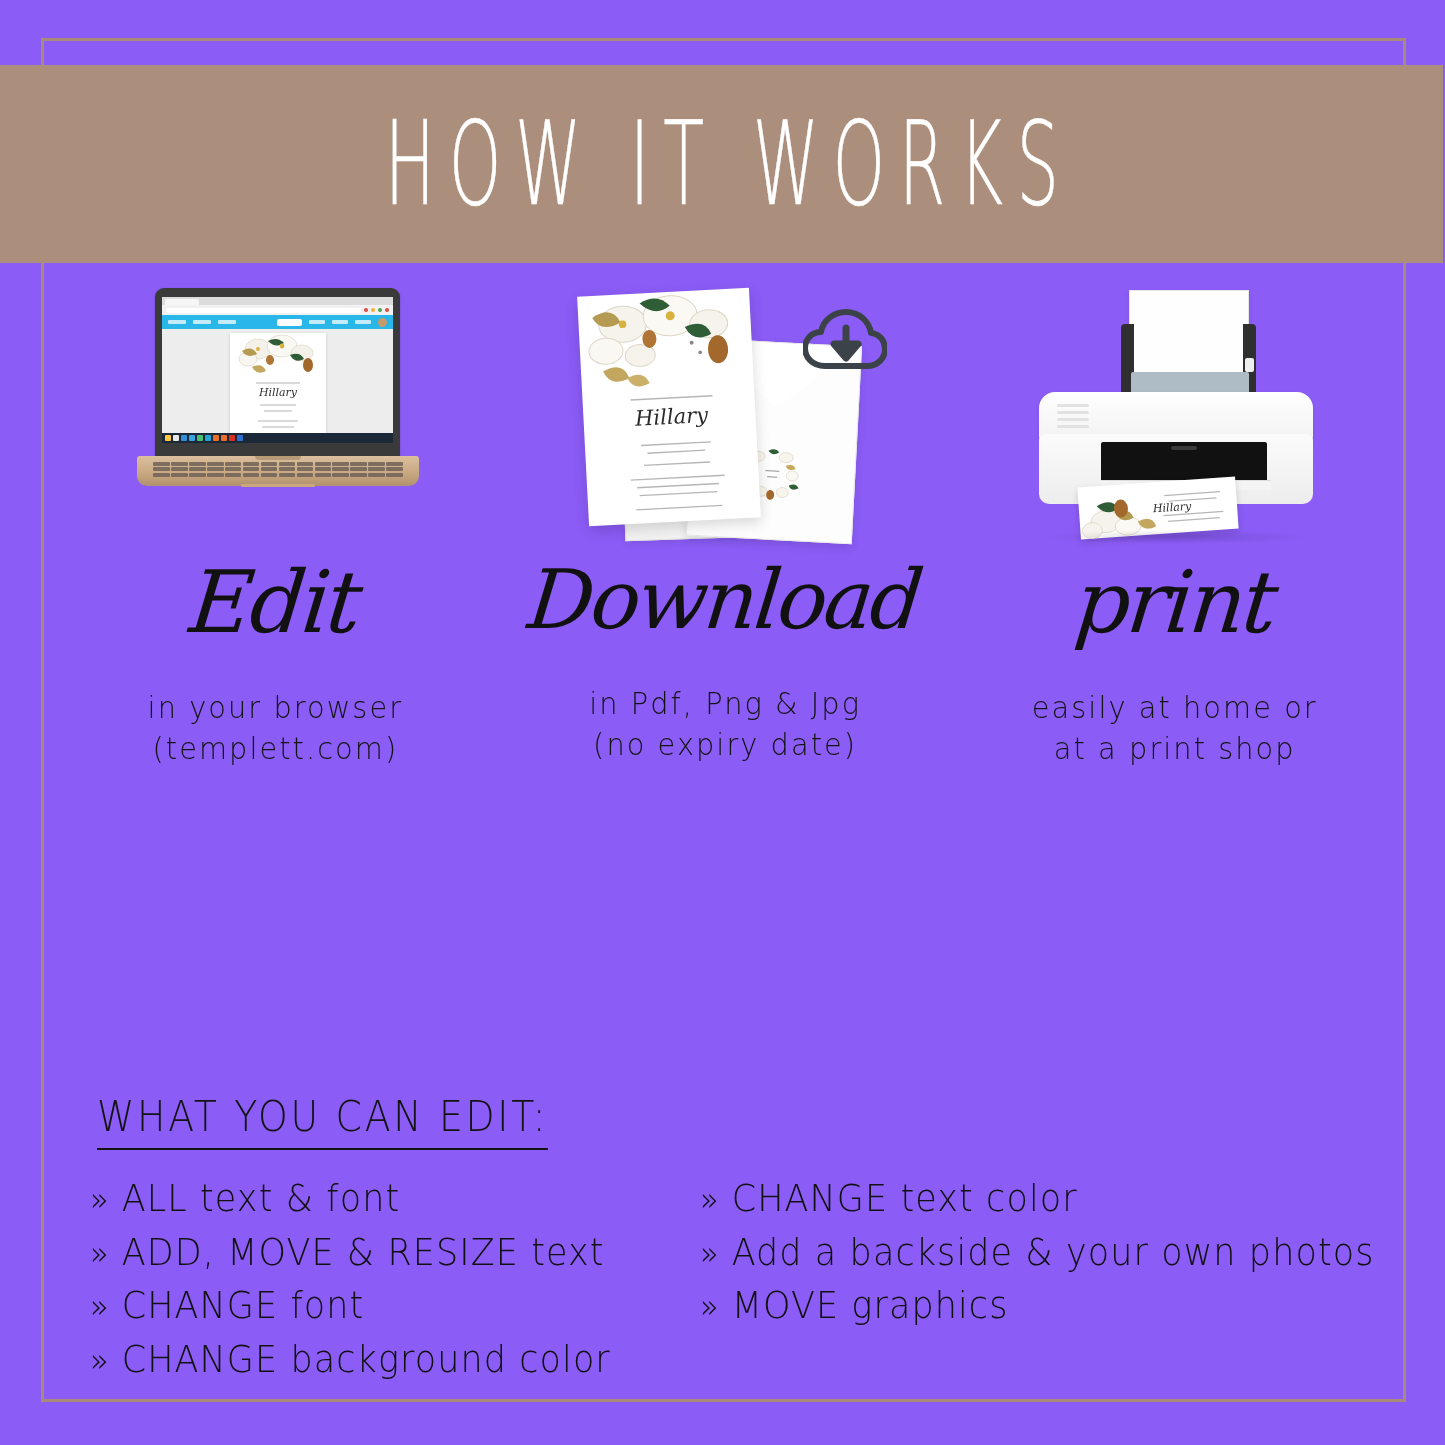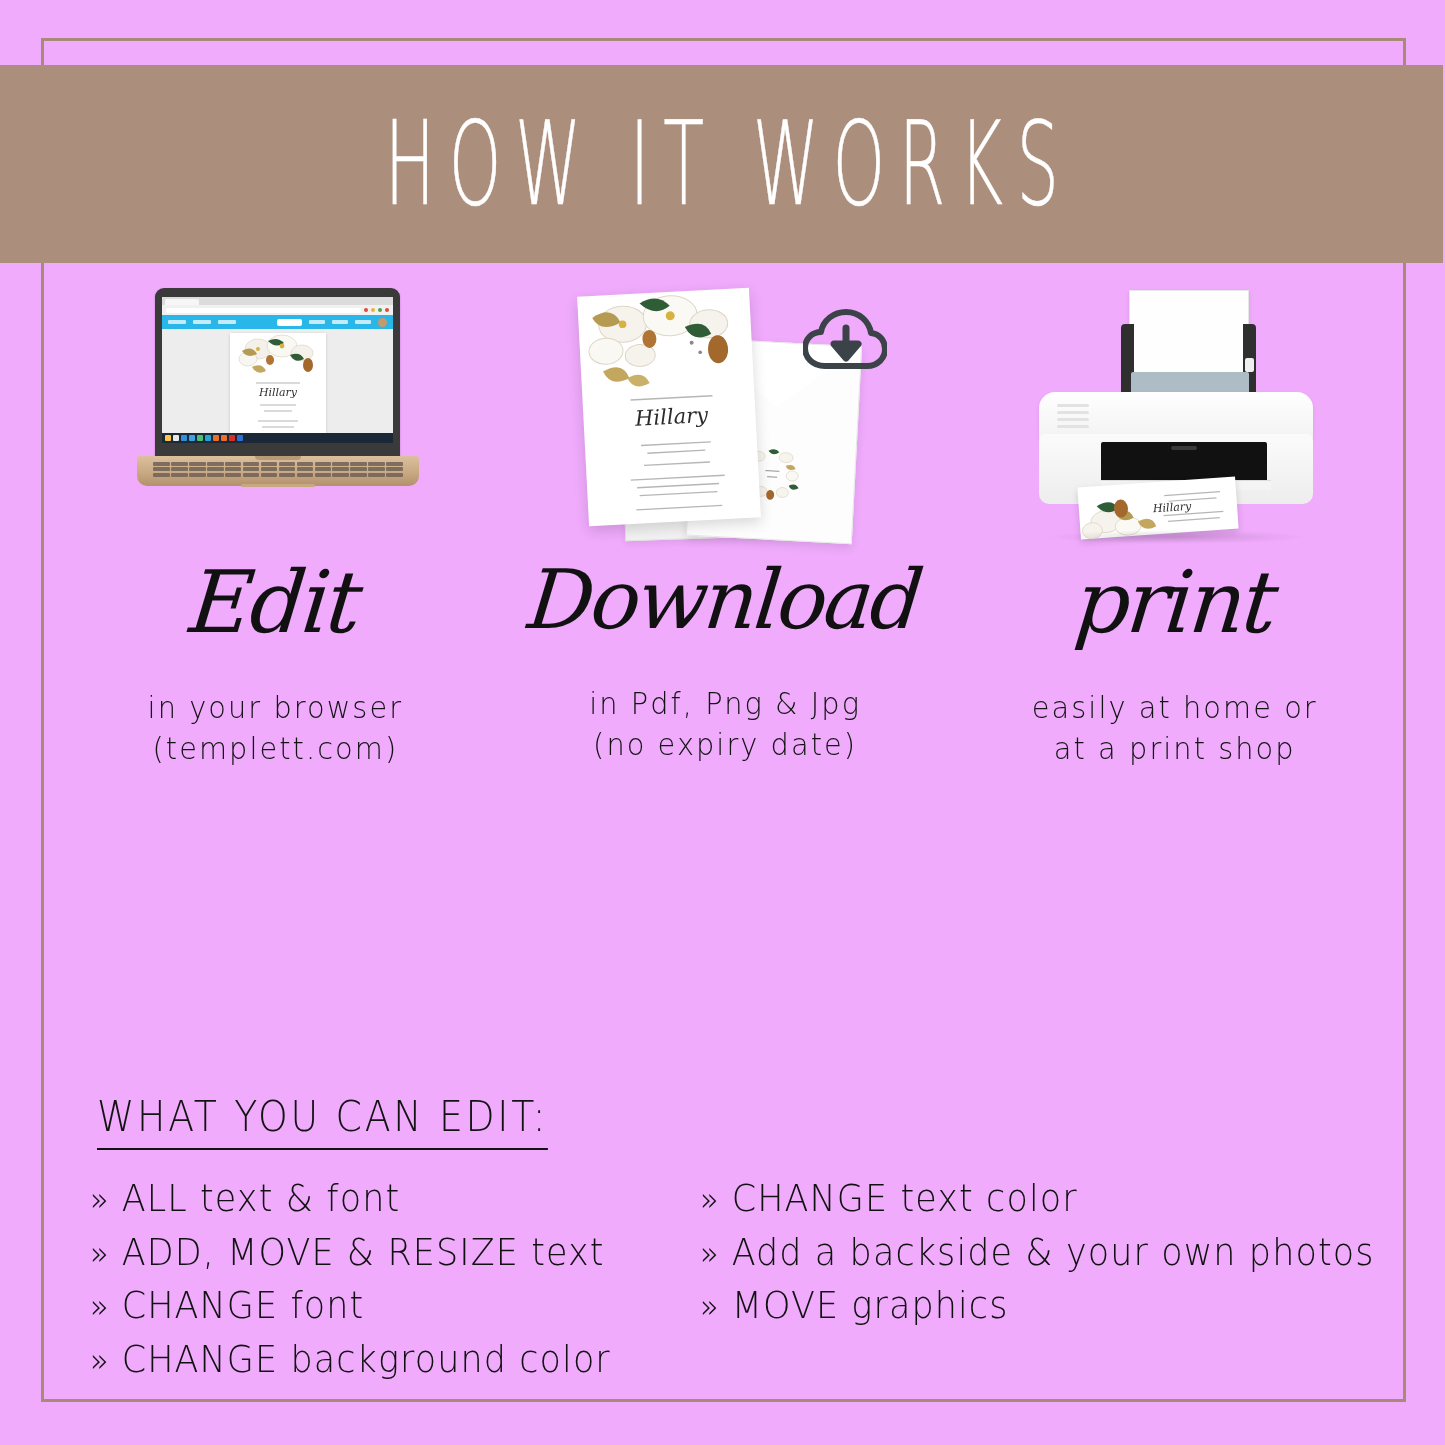--- a/index.html
+++ b/index.html
@@ -3,21 +3,21 @@
 <meta charset="utf-8">
 <style>
   html,body{margin:0;padding:0;}
   body{
     width:1445px;height:1445px;
     background:#ffffff;
     font-family:"Liberation Sans", sans-serif;
     overflow:hidden;
     position:relative;
   }
-  #page{position:relative;width:1445px;height:1445px;background:#f0abfc;overflow:hidden;}
+  #page{position:relative;width:1445px;height:1445px;background:#8b5cf6;overflow:hidden;}
 
   
   .frame{
     position:absolute;left:41px;top:38px;
     width:1365px;height:1364px;
     border:3px solid #A98A77;
     box-sizing:border-box;
     pointer-events:none;
   }
 

